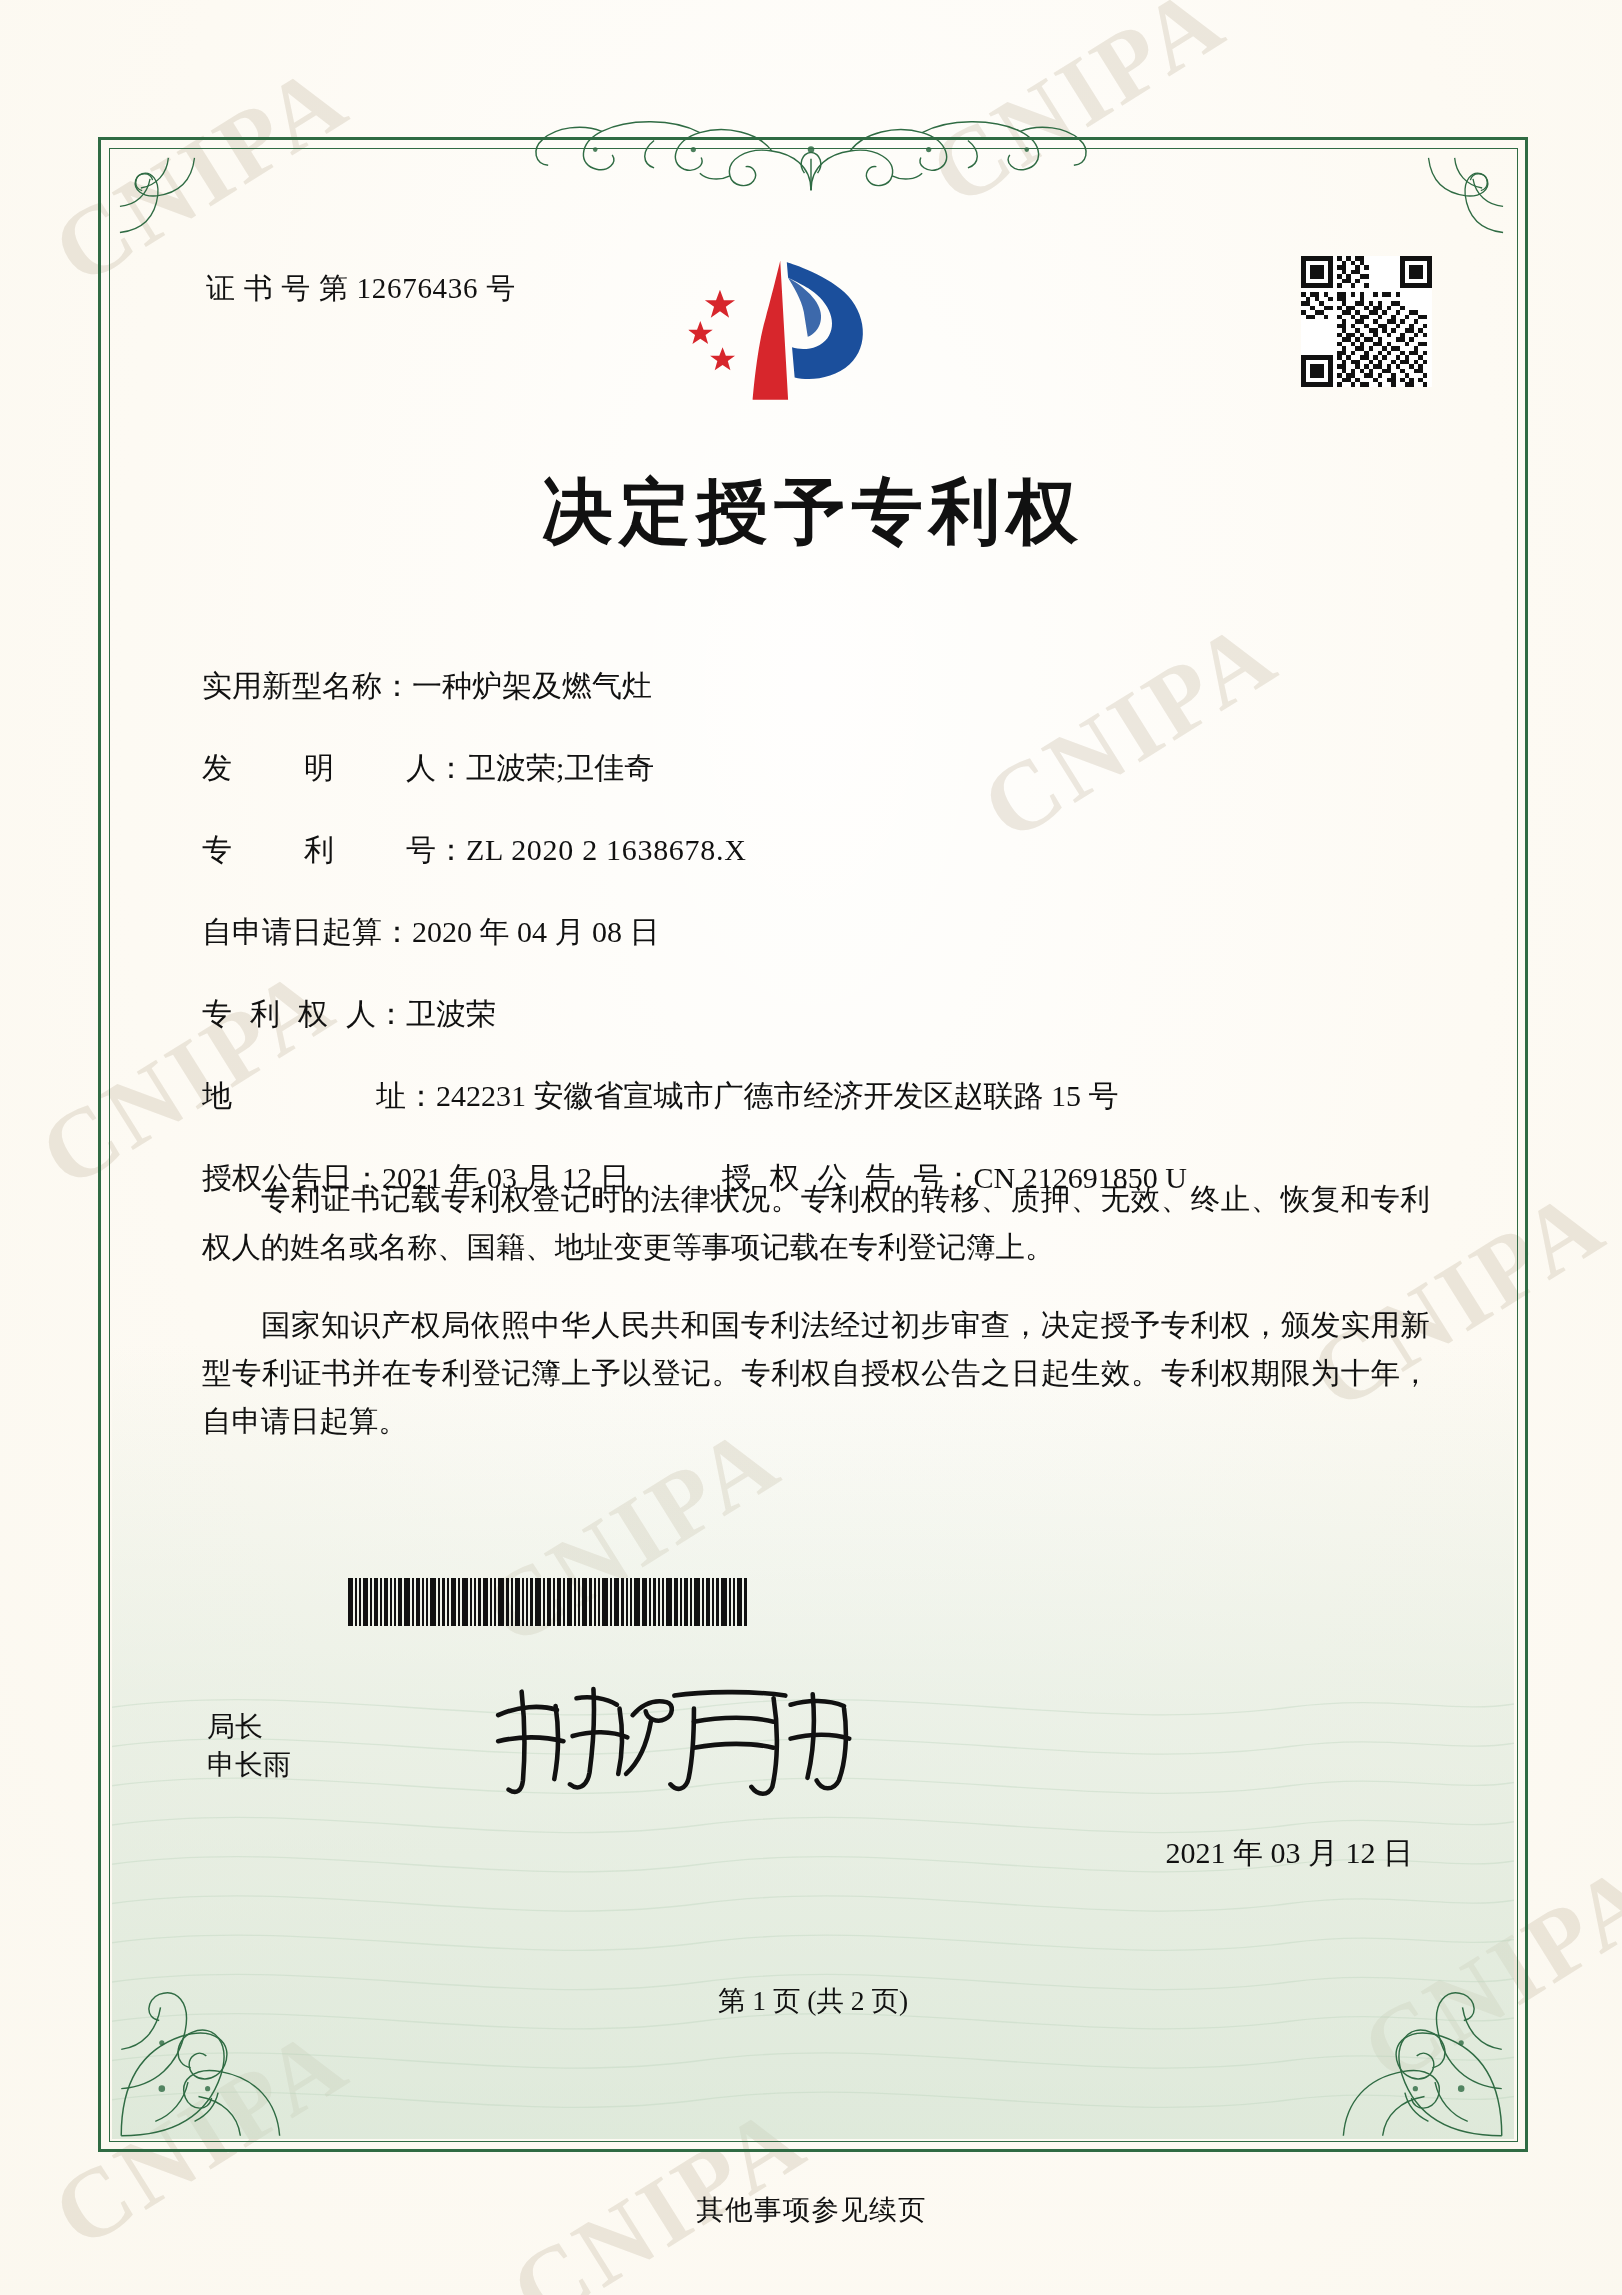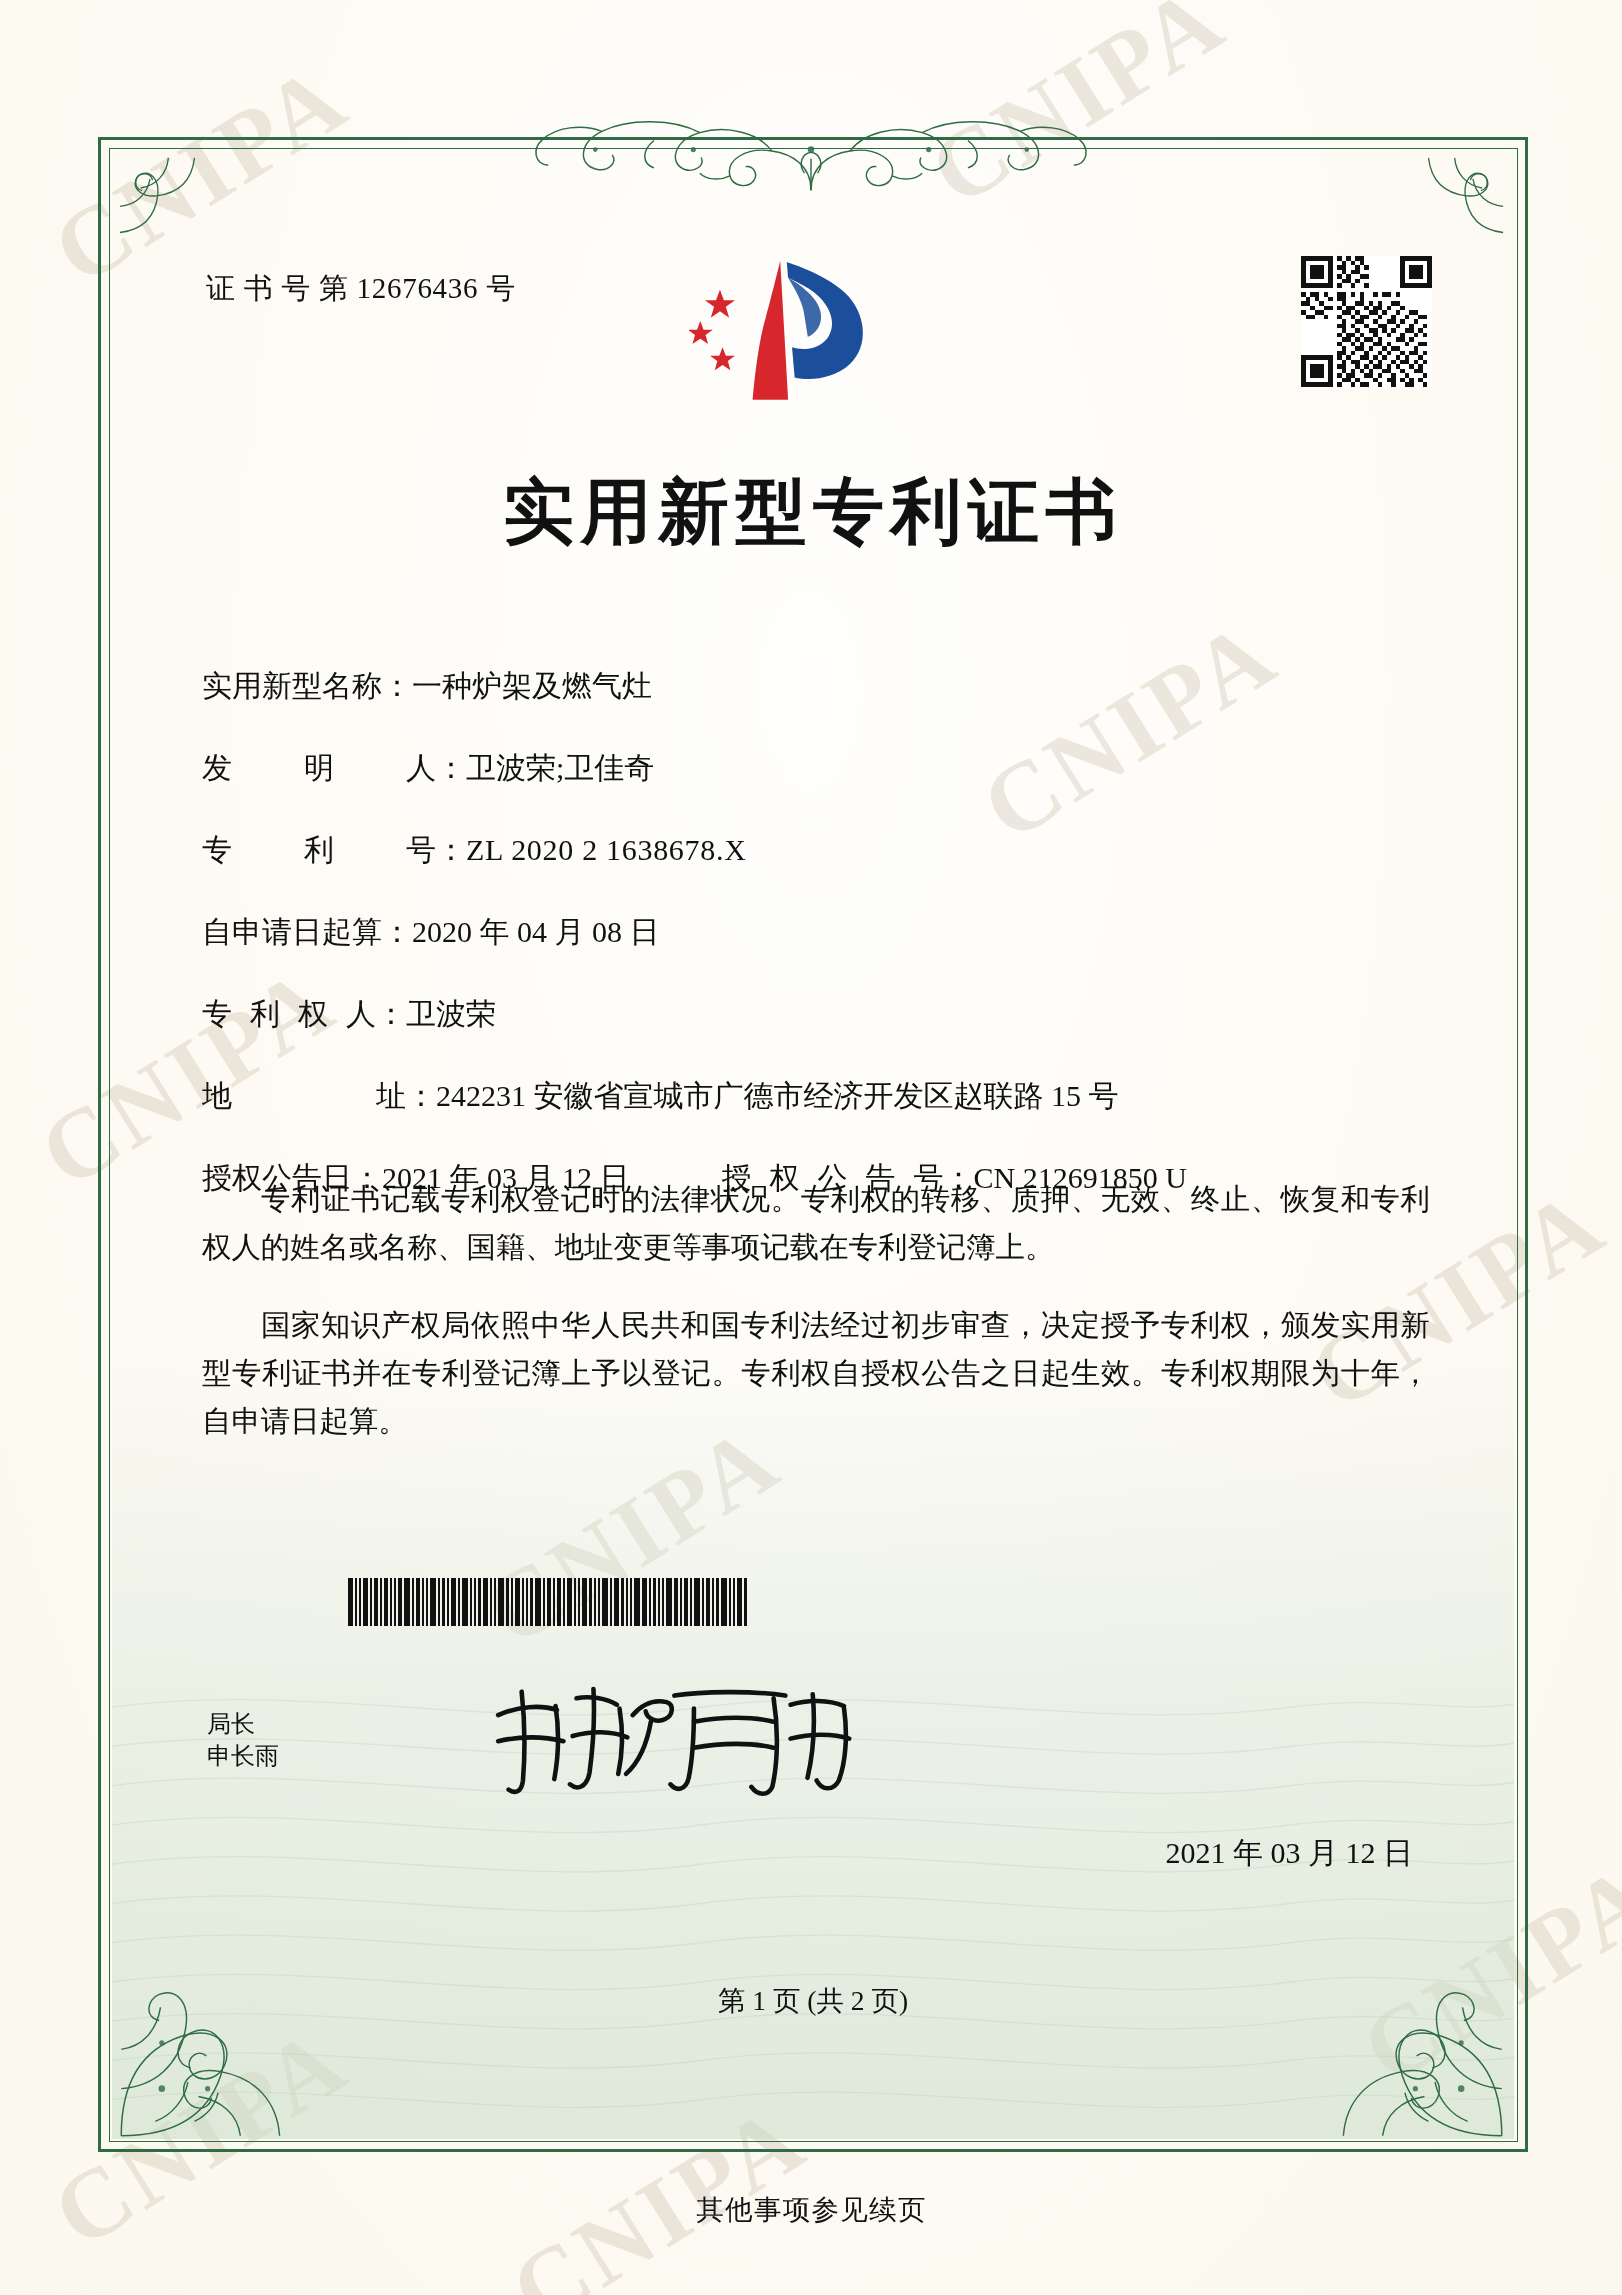--- a/index.html
+++ b/index.html
@@ -209,21 +209,21 @@
     display: block;
     background: #111;
     height: 48px;
     margin-right: 2px;
   }
 
   .director {
     position: absolute;
     left: 95px;
     top: 1557px;
-    font-size: 24px;
+    font-size: 28px;
     line-height: 1.35;
     color: #111;
   }
   .signature {
     position: absolute;
     left: 366px;
     top: 1525px;
     width: 458px;
     height: 124px;
   }
@@ -567,21 +567,21 @@
       <g fill="#d7262c">
         <polygon points="48,62 54,78 71,78 57,88 62,105 48,95 34,105 39,88 25,78 42,78"></polygon>
         <polygon points="18,110 23,123 37,123 26,131 30,145 18,137 6,145 10,131 -1,123 13,123"></polygon>
         <polygon points="52,150 57,163 71,163 60,171 64,185 52,177 40,185 44,171 33,163 47,163"></polygon>
       </g>
       <path d="M140,18 L152,230 L98,230 C98,230 104,150 118,104 C128,68 140,18 140,18 Z" fill="#d7262c"></path>
       <path d="M150,20 C150,20 206,36 238,66 C272,98 276,148 246,176 C222,198 186,202 162,196 L158,150 C176,156 200,152 212,136 C228,114 216,82 186,62 C170,52 152,44 152,44 Z" fill="#1b4f9c"></path>
       <path d="M152,44 C152,44 186,62 198,86 C208,106 200,126 182,134 L176,96 C172,76 160,58 152,44 Z" fill="#1b4f9c" opacity="0.85"></path>
     </svg>
 
-    <div class="doc-title">实用新型专利证书</div>
+    <div class="doc-title">决定授予专利权</div>
 
     <div class="fields">
       <div class="field-row">
         <span class="f-label">实用新型名称：</span>
         <span class="f-value">一种炉架及燃气灶</span>
       </div>
       <div class="field-row">
         <span class="f-label">发    明    人：</span>
         <span class="f-value">卫波荣;卫佳奇</span>
       </div>

